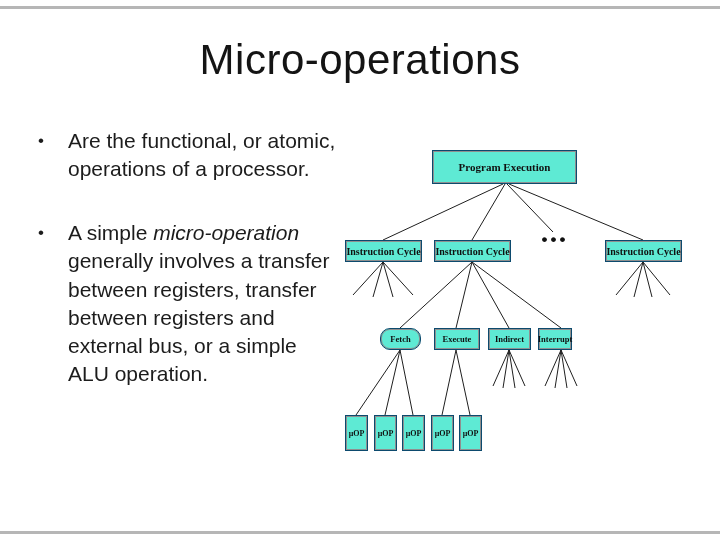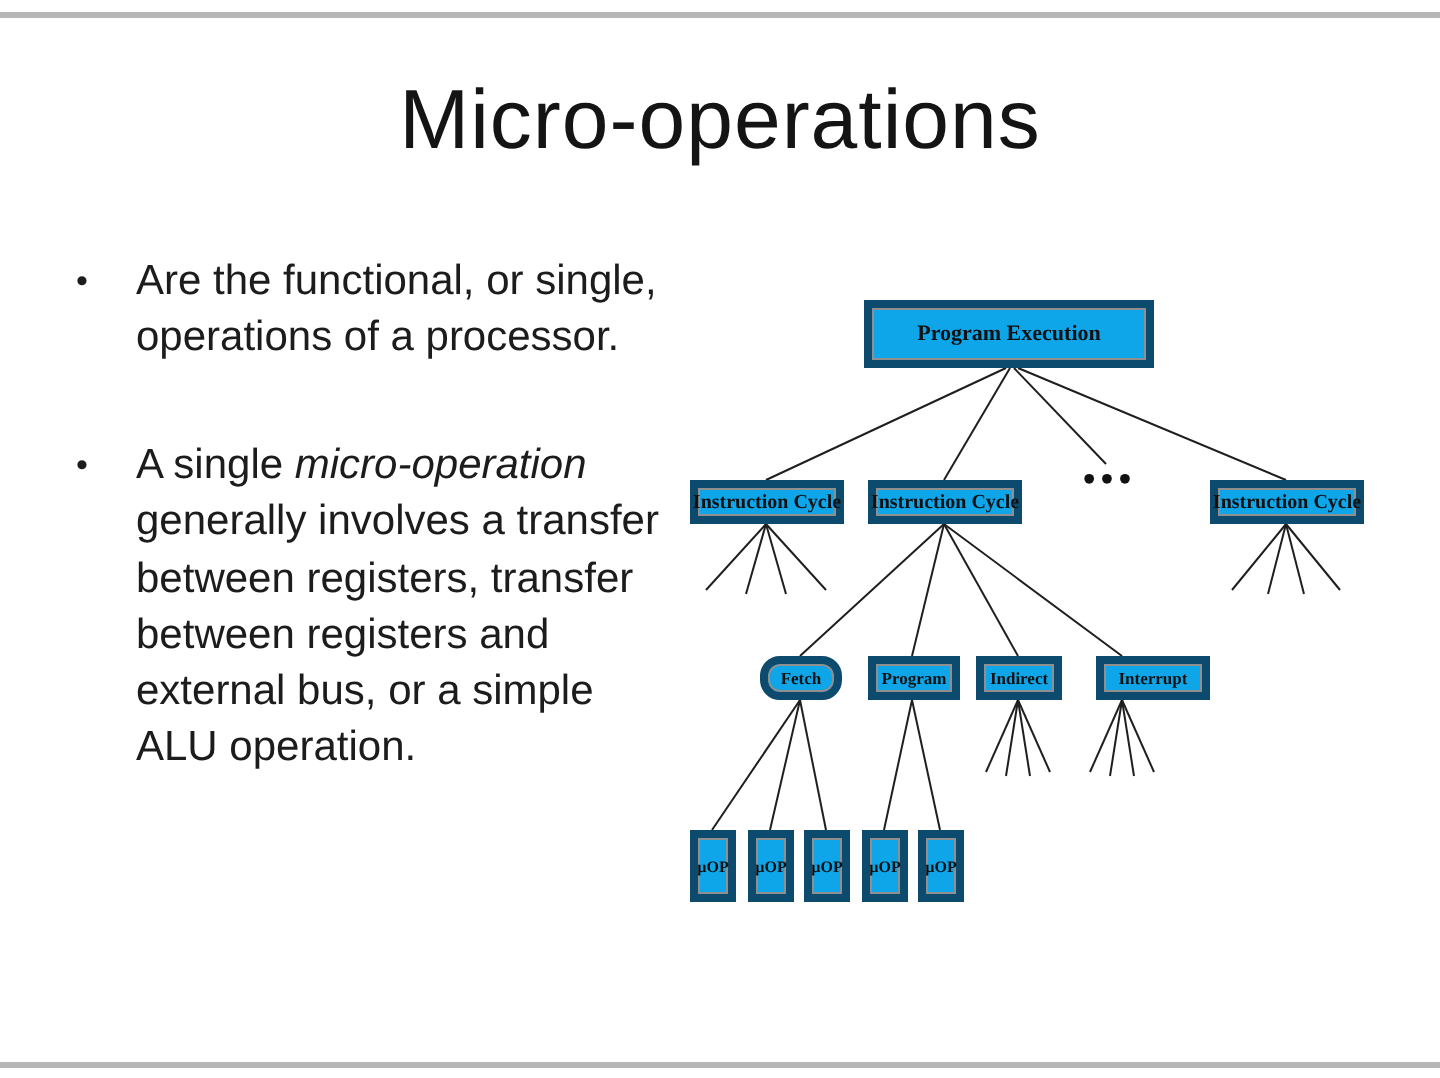--- a/index.html
+++ b/index.html
@@ -41,37 +41,37 @@
   .bullet .btext em { font-style:italic; }
 
   
   .diagram {
     position:absolute; left:335px; top:140px; width:362px; height:312px;
   }
   .diagram svg { position:absolute; left:0; top:0; }
   .node {
     position:absolute;
     display:flex; align-items:center; justify-content:center;
-    background:#0ea5e9;
-    border:4px solid #0c4a6e;
+    background:#5eead4;
+    border:1px solid #0c4a6e;
     box-shadow:0 0 0 1px #8f8f8f inset;
     font-family:"Liberation Serif", serif;
     font-weight:bold; color:#101010;
     text-align:center; white-space:nowrap;
   }
   .node.root  { left:97px;  top:10px;  width:145px; height:34px; font-size:11px; }
   .node.ic    { width:77px; height:22px; top:100px; font-size:10px; }
   .node.ic1   { left:10px; }
   .node.ic2   { left:99px; }
   .node.ic3   { left:270px; }
   .node.phase { top:188px; height:22px; font-size:8.5px; }
   .node.fetch     { left:45px;  width:41px;border-radius:10px; }
   .node.indirect  { left:99px;  width:46px; }
   .node.execute   { left:153px; width:43px; }
-  .node.interrupt { left:203px; width:57px;margin-left:10px; }
+  .node.interrupt { left:203px; width:34px; }
   .node.uop   { top:275px; width:23px; height:36px; font-size:8px; }
   .node.u1 { left:10px; }  .node.u2 { left:39px; }
   .node.u3 { left:67px; }  .node.u4 { left:96px; }
   .node.u5 { left:124px; }
 
   .ellipsis {
     position:absolute; left:196px; top:90px; width:48px;
     text-align:center;
     font-size:17px; font-weight:bold; color:#111;
     letter-spacing:3px;
@@ -81,25 +81,25 @@
 <body>
 
 <div class="edge top"></div>
 <div class="edge bottom"></div>
 
 <h1 class="title">Micro-operations</h1>
 
 <div class="bullets">
   <div class="bullet">
     <span class="marker">•</span>
-    <span class="btext">Are the functional, or single, operations of a processor.</span>
+    <span class="btext">Are the functional, or atomic, operations of a processor.</span>
   </div>
   <div class="bullet">
     <span class="marker">•</span>
-    <span class="btext"><span>A single </span><em>micro-operation</em><span> generally involves a transfer between registers, transfer between registers and external bus, or a simple ALU operation.</span></span>
+    <span class="btext"><span>A simple </span><em>micro-operation</em><span> generally involves a transfer between registers, transfer between registers and external bus, or a simple ALU operation.</span></span>
   </div>
 </div>
 
 <div class="diagram">
   <svg width="362" height="312" viewBox="0 0 362 312">
     <g stroke="#1f1f1f" stroke-width="1">
 
       <line x1="168" y1="44" x2="48" y2="100"></line>
       <line x1="170" y1="44" x2="137" y2="100"></line>
       <line x1="172" y1="44" x2="218" y2="92"></line>
@@ -140,21 +140,21 @@
   </svg>
 
   <div class="node root">Program Execution</div>
 
   <div class="node ic ic1">Instruction Cycle</div>
   <div class="node ic ic2">Instruction Cycle</div>
   <div class="ellipsis">•••</div>
   <div class="node ic ic3">Instruction Cycle</div>
 
   <div class="node phase fetch">Fetch</div>
-  <div class="node phase indirect">Program</div>
+  <div class="node phase indirect">Execute</div>
   <div class="node phase execute">Indirect</div>
   <div class="node phase interrupt">Interrupt</div>
 
   <div class="node uop u1">µOP</div>
   <div class="node uop u2">µOP</div>
   <div class="node uop u3">µOP</div>
   <div class="node uop u4">µOP</div>
   <div class="node uop u5">µOP</div>
 </div>
 

